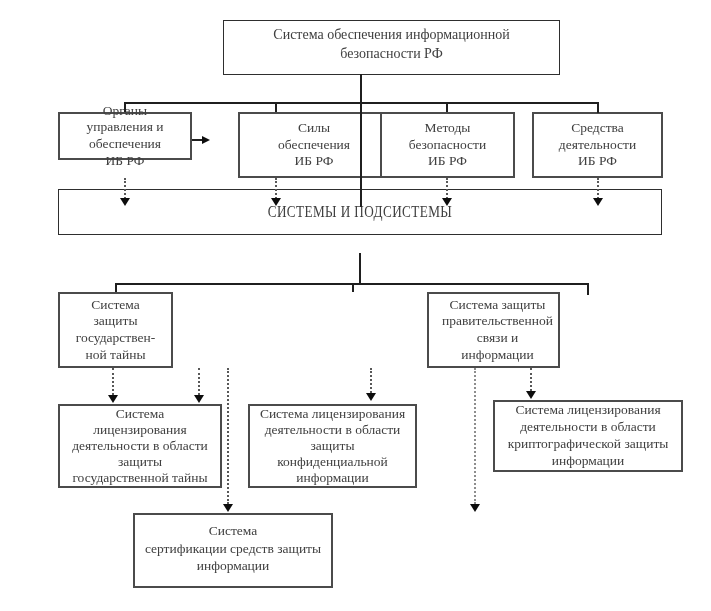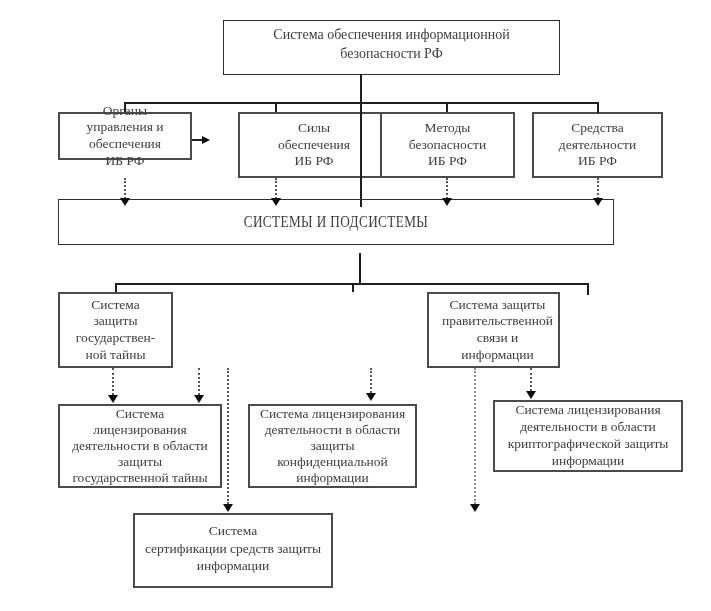--- a/index.html
+++ b/index.html
@@ -15,21 +15,21 @@
     text-align:center;font-size:13.5px;line-height:1.24;
   }
   .box span{white-space:pre-line;display:block;width:100%;}
   
   #box-a   {left:223px;top:20px;width:337px;height:55px;border-width:1.5px;border-color:#2e2e2e;
             align-items:flex-start;padding-top:5px;font-size:14px;line-height:1.35;}
   #box-b1  {left:58px; top:112px;width:134px;height:48px;}
   #box-b2  {left:210px;top:112px;width:152px;height:66px;margin-left:28px;}
   #box-b3  {left:380px;top:112px;width:135px;height:66px;}
   #box-b4  {left:532px;top:112px;width:131px;height:66px;}
-  #box-sys {left:58px; top:199px;width:556px;height:46px;border-width:1.5px;border-color:#2e2e2e;}
+  #box-sys {left:58px; top:189px;width:604px;height:46px;border-width:1.5px;border-color:#2e2e2e;}
   #box-sys span{font-size:16.5px;transform:scaleX(0.8);letter-spacing:.5px;}
   #box-c1  {left:58px; top:292px;width:115px;height:76px;}
   #box-c2  {left:183px;top:292px;width:234px;height:76px;line-height:1.32;}
   #box-c3  {left:427px;top:292px;width:133px;height:76px;padding-left:8px;}
   #box-c4  {left:568px;top:295px;width:115px;height:58px;border-width:1.5px;}
   #box-d1  {left:58px; top:404px;width:164px;height:84px;line-height:1.2;}
   #box-d2  {left:248px;top:404px;width:169px;height:84px;line-height:1.2;}
   #box-d3  {left:493px;top:400px;width:190px;height:72px;line-height:1.25;}
   #box-e1  {left:133px;top:513px;width:200px;height:75px;align-items:flex-start;padding-top:7px;line-height:1.3;}
   #box-e2  {left:380px;top:513px;width:208px;height:75px;align-items:flex-start;padding-top:7px;line-height:1.3;}

